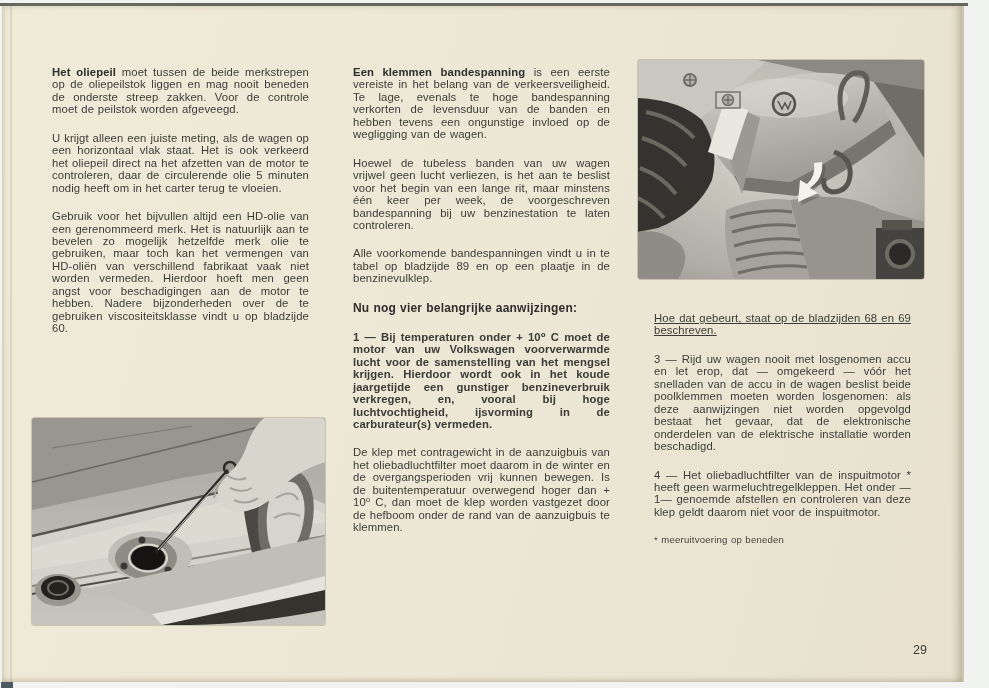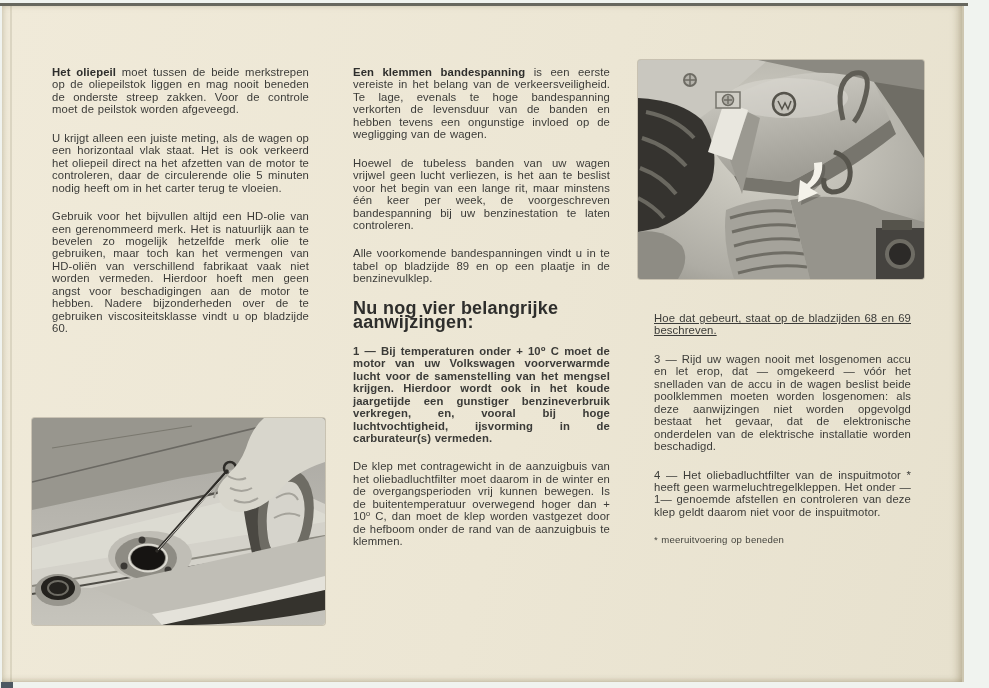--- a/index.html
+++ b/index.html
@@ -41,21 +41,21 @@
   .m2{margin-top:35px;}
   .m3{margin-top:40px;}
   .m4{margin-top:18px;}
   .m5{margin-top:79px;}
   .m6{margin-top:13px;font-weight:bold;}
   .m7{margin-top:20px;}
   .m8{margin-top:4px;text-decoration:underline;}
   .m9{margin-top:28px;}
   .m10{margin-top:30px;}
   .heading{
-    font-weight:bold;font-size:18px;line-height:14px;letter-spacing:.2px;
+    font-weight:bold;font-size:12px;line-height:14px;letter-spacing:.2px;
     text-align:left;color:#2e2e2c;
   }
   .footnote{
     margin-top:22px;font-size:9.6px;letter-spacing:.2px;text-align:left;color:#45453f;
   }
   .page-number{
     position:absolute;left:636px;top:637px;width:289px;
     text-align:right;font-size:12.5px;color:#3b3b38;padding-right:2px;
   }
   .photo{
@@ -184,15 +184,16 @@
       <path d="M124,134 L196,52" stroke="#2e2c28" stroke-width="3"></path>
       <path d="M126,132 L196,54" stroke="#cac8c0" stroke-width="1"></path>
       <circle cx="198" cy="50" r="6" fill="none" stroke="#2e2c28" stroke-width="2.5"></circle>
       <path d="M258,0 L293,0 L293,36 Q272,24 262,8 Z" fill="#5e5c54"></path>
       <path d="M232,0 L293,0 L293,44 Q262,54 246,74 Q230,92 208,94 Q190,94 186,78 Q184,64 196,56 Q208,46 214,30 Q220,10 232,0 Z" fill="#d8d6cc"></path>
       <path d="M196,58 Q206,64 214,60 M198,70 Q210,76 220,70 M202,82 Q214,88 226,80" stroke="#a5a39b" stroke-width="2" fill="none"></path>
       <path d="M196,56 Q184,66 182,80" stroke="#a5a39b" stroke-width="2" fill="none"></path>
     </svg>
   </div>
 
+  <div class="page-number">29</div>
 </div>
 
 <div class="corner-mark"></div>
 
 </body></html>

